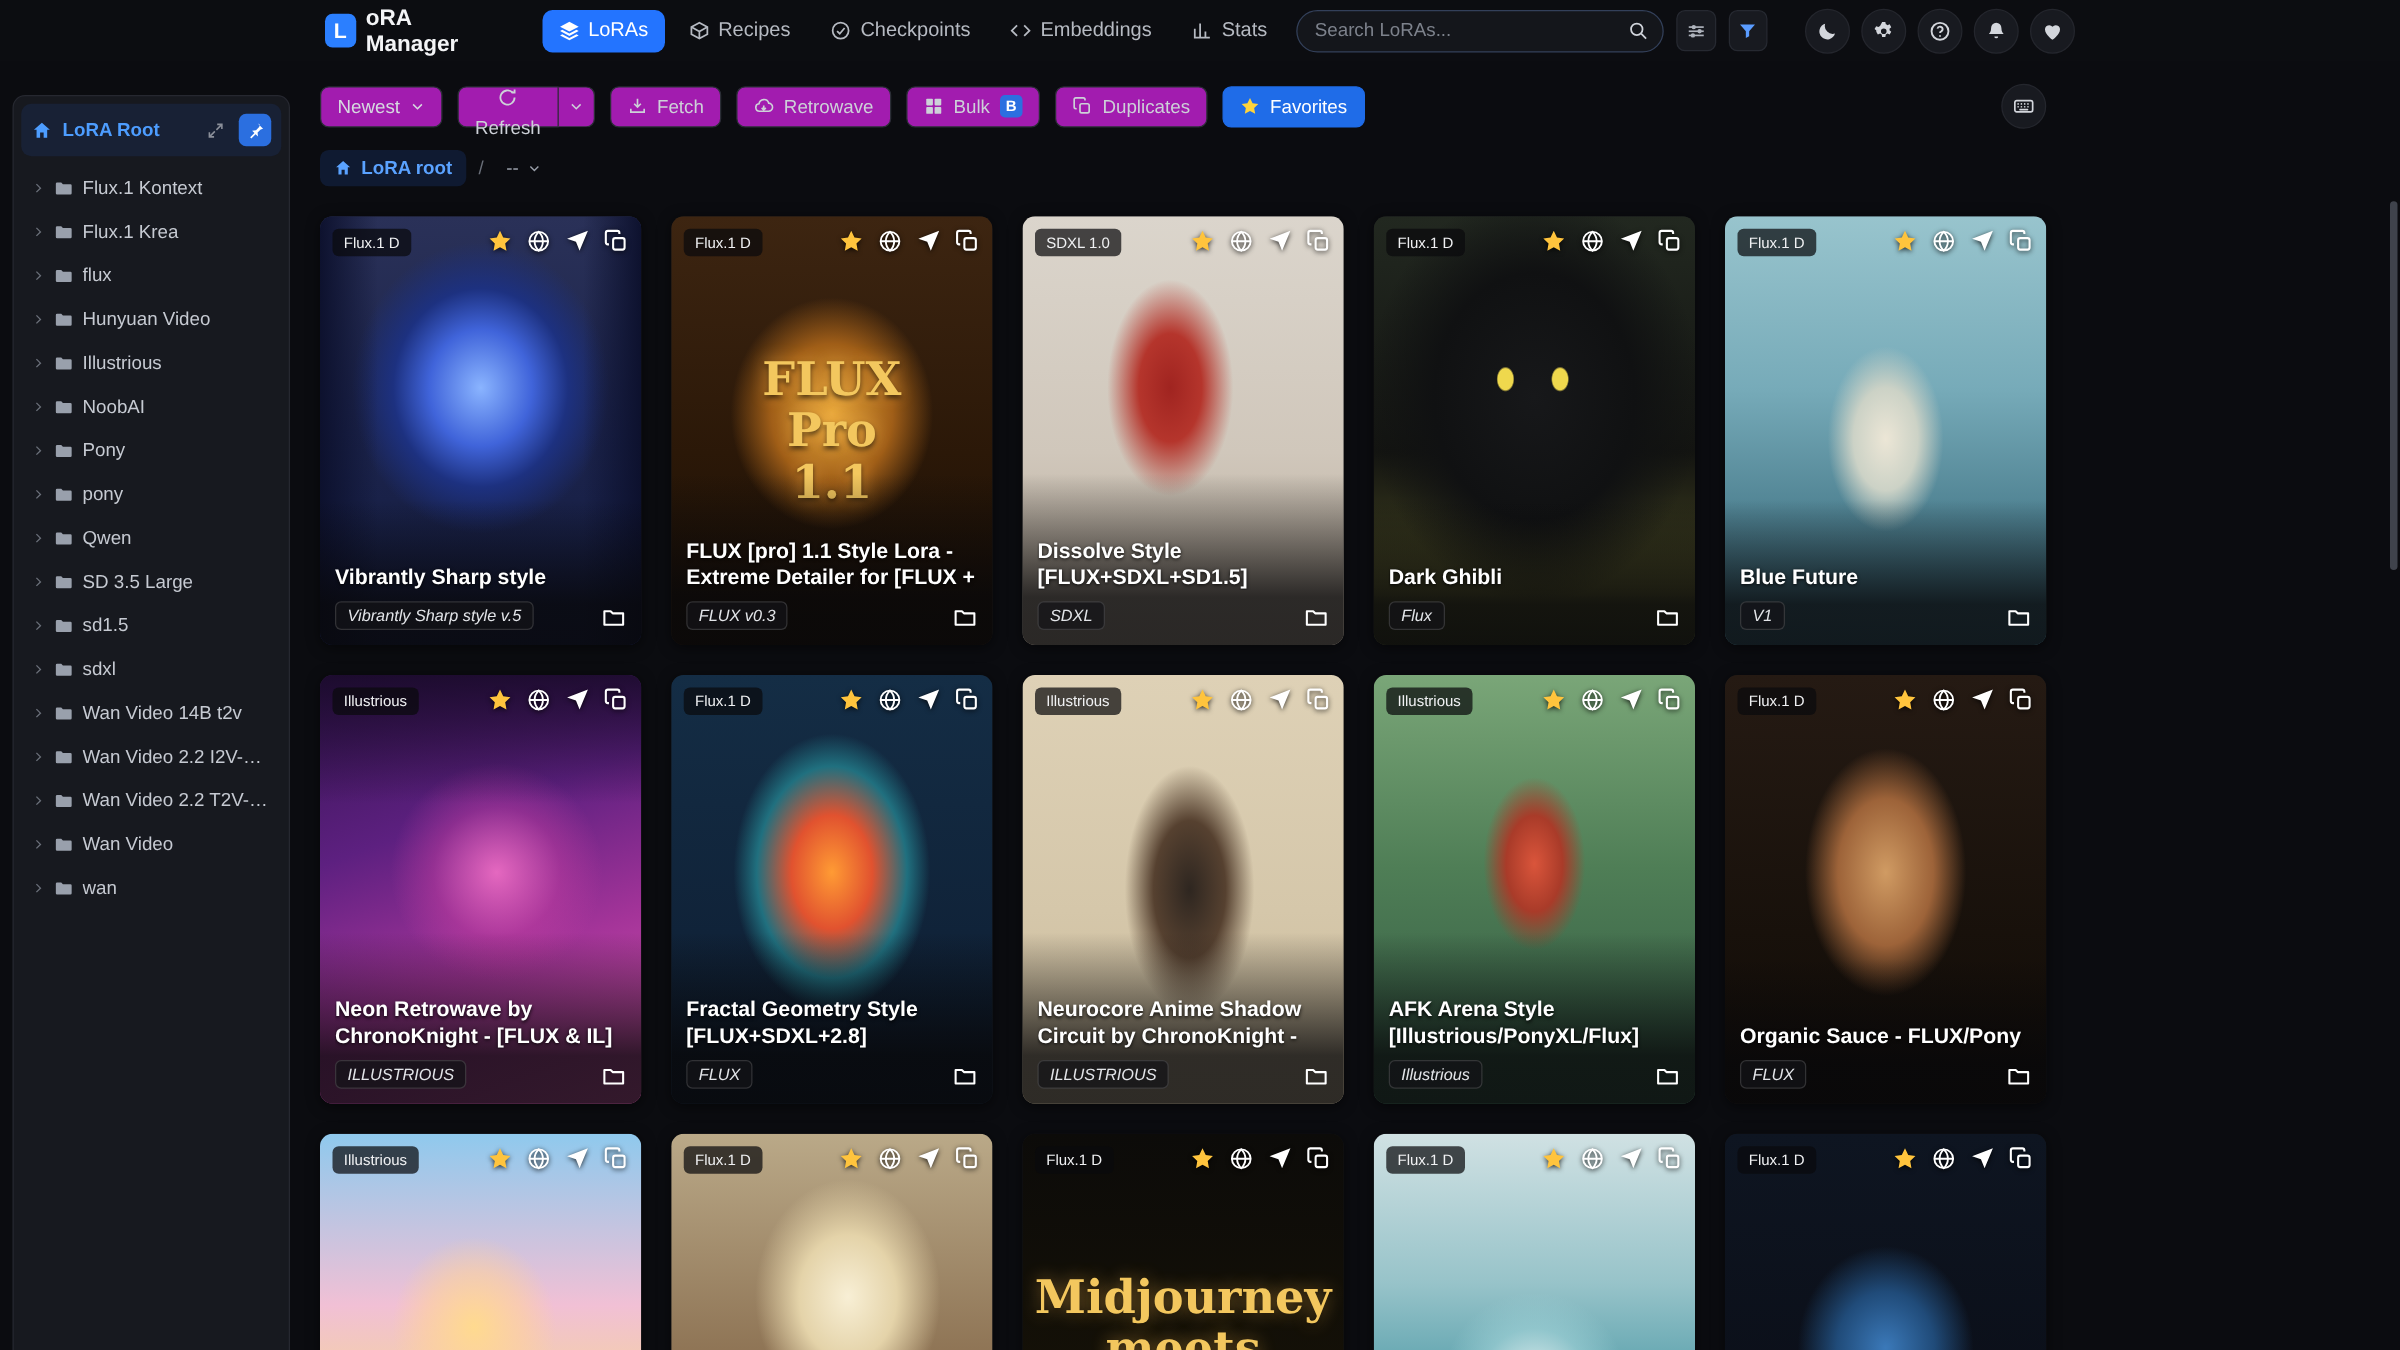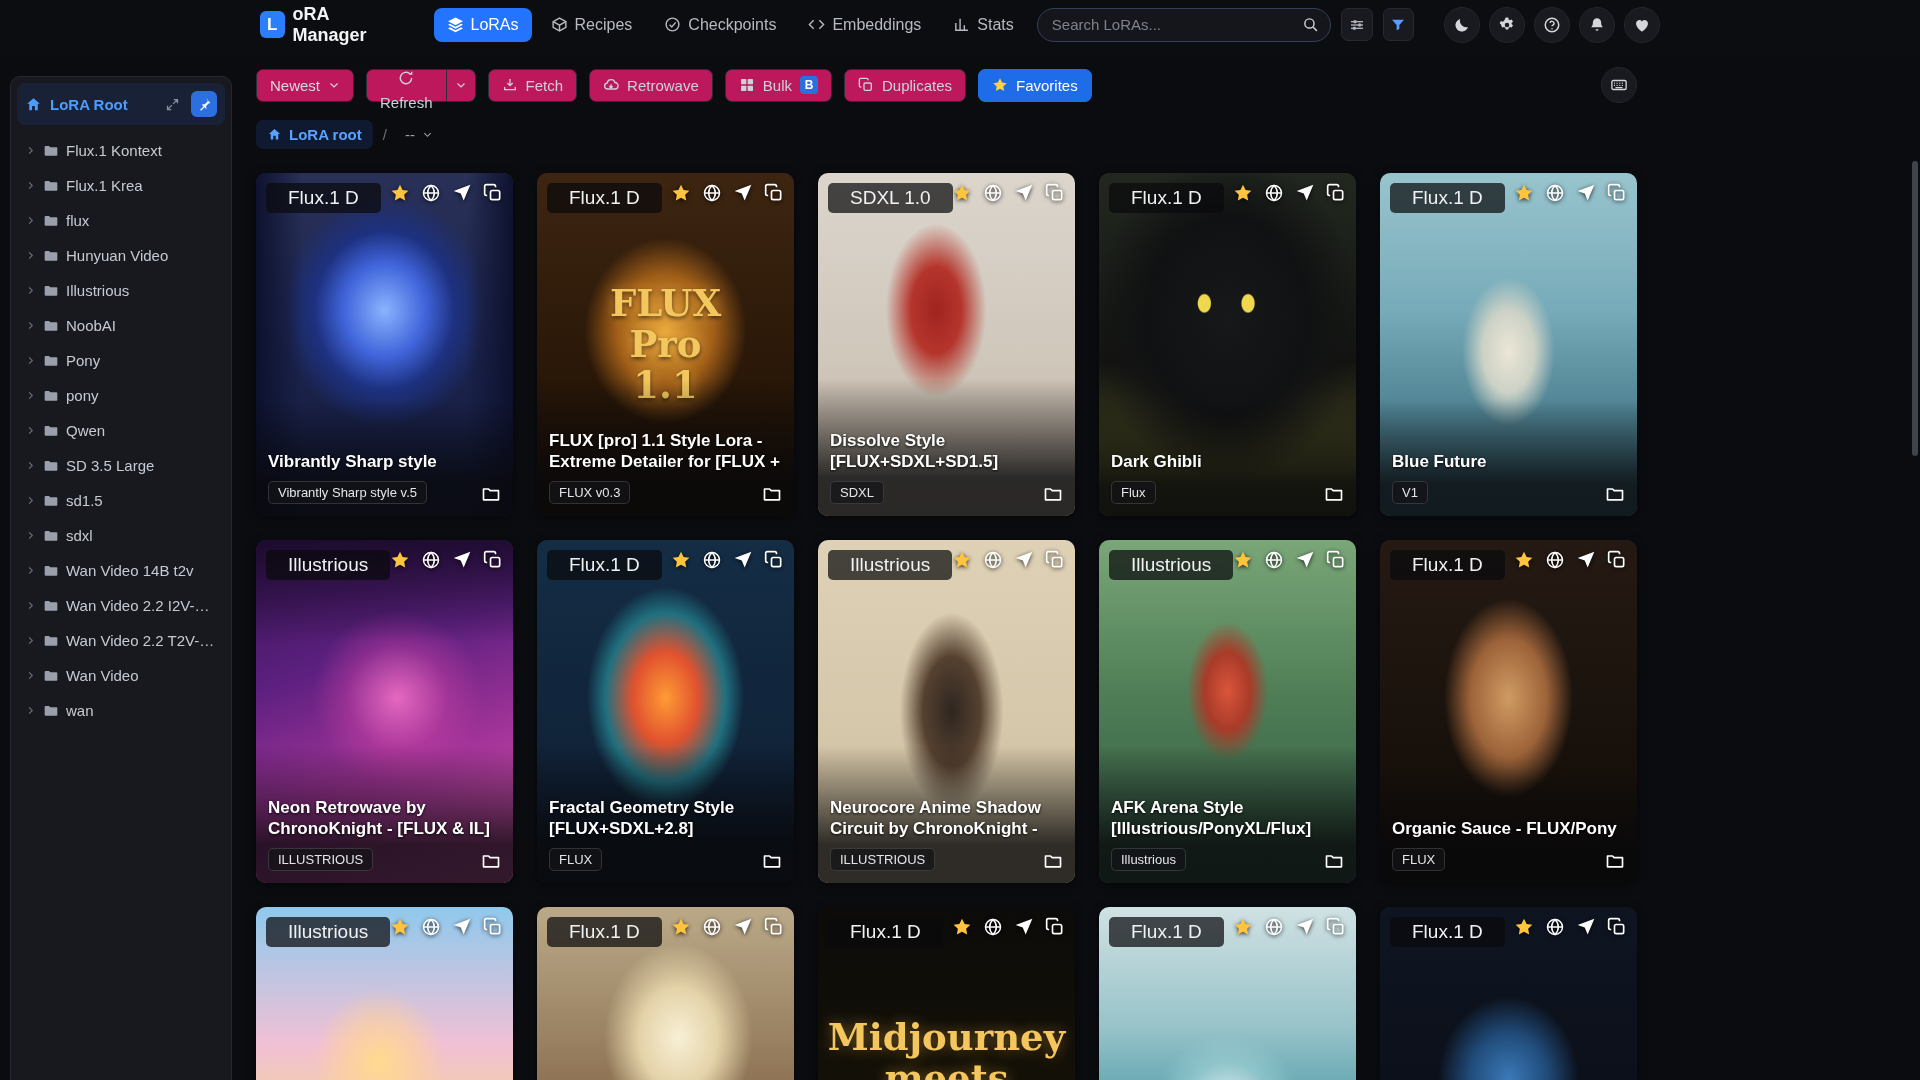--- a/index.html
+++ b/index.html
@@ -61,21 +61,21 @@
     color:#c6cad2; font-size:15px; cursor:pointer; }
   .tico { display:flex; }
   .tree-item .chev { color:#6a6f79; } .tree-item .chev svg { width:11px; height:11px; }
   .tree-item .fold { color:#99a0ac; } .tree-item .fold svg { width:16px; height:16px; }
   .tree-label { white-space:nowrap; overflow:hidden; text-overflow:ellipsis; }
 
   
   .main { position:absolute; left:256px; top:49px; right:0; bottom:0; }
   .toolbar { display:flex; align-items:center; gap:12px; margin-top:18px; width:1381px; }
   .tb-btn { display:flex; align-items:center; gap:8px; height:33px; padding:0 13px;
-    background:#be185d; border:1px solid #2b2e36; border-radius:7px; color:#cdd1d8;
+    background:#a21caf; border:1px solid #2b2e36; border-radius:7px; color:#cdd1d8;
     font-size:15px; cursor:pointer; }
   .tb-btn .tico svg { width:16px; height:16px; display:block; }
   .tb-btn.select { min-width:92px; justify-content:space-between; color:#d6dae0; }
   .tb-btn.select .tico svg { width:12px; height:12px; }
   .split-btn { display:flex; }
   .split-btn .left { border-radius:7px 0 0 7px;flex-direction:column; }
   .split-btn .right { border-radius:0 7px 7px 0; border-left:none; padding:0 8px; }
   .split-btn .right .tico svg { width:12px; height:12px; }
   .bulk-badge { background:#2b6fe0; color:#fff; font-size:12px; font-weight:bold;
     min-width:18px; height:18px; border-radius:4px; display:flex; align-items:center;
@@ -96,33 +96,33 @@
   
   .grid { margin-top:24px; display:grid; grid-template-columns:repeat(5, 257px); gap:24px; width:1381px; }
   .card { position:relative; height:343px; border-radius:10px; overflow:hidden;
     background:#15161a; box-shadow:0 2px 10px rgba(0,0,0,0.5); cursor:pointer; }
   .card-img { position:absolute; inset:0; }
   .card-img-text { position:absolute; inset:0; display:flex; align-items:center; justify-content:center;
     text-align:center; white-space:pre-line; font-family:"DejaVu Serif", serif; font-weight:bold;
     font-size:37px; color:#f3c75e; line-height:1.1;
     text-shadow:0 0 14px rgba(255,190,80,0.45), 0 2px 4px rgba(0,0,0,0.7); }
   .badge { position:absolute; top:10px; left:10px; background:rgba(10,10,12,0.72); color:#f0f1f3;
-    font-size:19px; padding:4px 22px; border-radius:5px; }
+    font-size:12px; padding:4px 9px; border-radius:5px; }
   .card-icons { position:absolute; top:10px; right:10px; display:flex; gap:11px; align-items:center;
     color:#fff; filter:drop-shadow(0 1px 2px rgba(0,0,0,0.8)); }
   .card-icons .cico { display:flex; }
   .card-icons svg { width:20px; height:20px; display:block; }
   .cico.star { color:#ffc43d; }
   .card-bottom { position:absolute; left:0; right:0; bottom:0; padding:12px; padding-top:52px;
     background:linear-gradient(180deg, rgba(8,8,10,0) 0%, rgba(8,8,10,0.80) 72%);
     display:flex; flex-direction:column; gap:9px; }
   .card-title { margin:0; font-size:17px; line-height:1.2; color:#fff; font-weight:bold;
     text-shadow:0 1px 3px rgba(0,0,0,0.9);
     display:-webkit-box; -webkit-line-clamp:2; -webkit-box-orient:vertical; overflow:hidden; }
-  .card-foot { display:flex; align-items:flex-end; justify-content:space-between; min-height:22px; }
+  .card-foot { display:flex; align-items:flex-end; justify-content:space-between; min-height:22px;font-style:italic; }
   .tag { background:rgba(20,20,24,0.72); border:1px solid rgba(255,255,255,0.14); color:#e3e5e9;
     font-size:13px; padding:3px 9px; border-radius:5px; max-width:195px; white-space:nowrap;
     overflow:hidden; text-overflow:ellipsis; }
   .cico.cfolder { color:#fff; display:flex; }
   .cico.cfolder svg { width:20px; height:20px; }
 
   
   .scrollbar { position:absolute; right:0; top:49px; bottom:0; width:10px; }
   .thumb { position:absolute; right:2px; top:112px; width:6px; height:295px; border-radius:3px; background:#3f434c; }
 </style>

